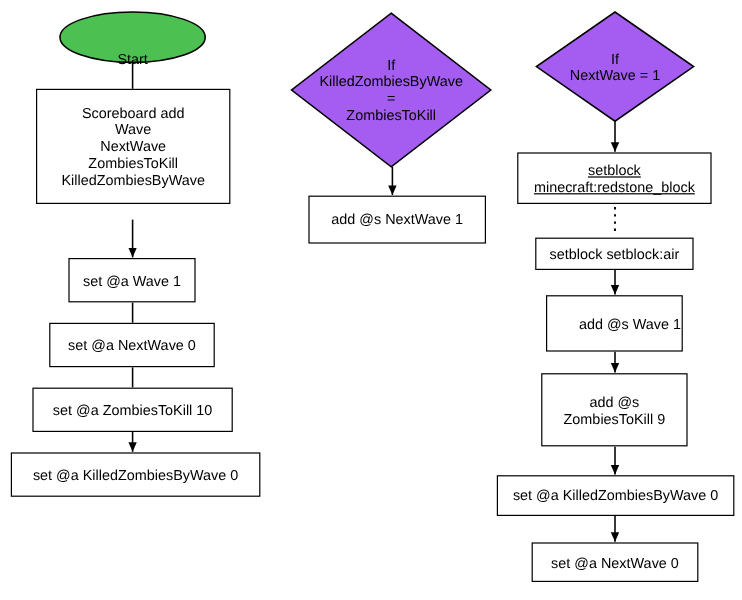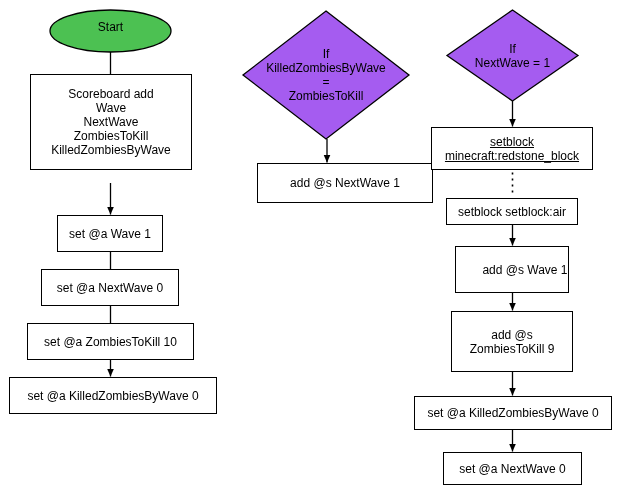--- a/index.html
+++ b/index.html
@@ -56,21 +56,21 @@
     <line x1="327" y1="139" x2="327" y2="162.5" stroke="#000" stroke-width="1.3" marker-end="url(#arrowhead)"></line>
 
     <line x1="512.5" y1="101" x2="512.5" y2="126.5" stroke="#000" stroke-width="1.3" marker-end="url(#arrowhead)"></line>
     <line x1="512.5" y1="172.5" x2="512.5" y2="196" stroke="#000" stroke-width="1.6" stroke-dasharray="2 4"></line>
     <line x1="512.5" y1="225" x2="512.5" y2="245.5" stroke="#000" stroke-width="1.3" marker-end="url(#arrowhead)"></line>
     <line x1="512.5" y1="293" x2="512.5" y2="310.5" stroke="#000" stroke-width="1.3" marker-end="url(#arrowhead)"></line>
     <line x1="512.5" y1="372" x2="512.5" y2="395.5" stroke="#000" stroke-width="1.3" marker-end="url(#arrowhead)"></line>
     <line x1="512.5" y1="430" x2="512.5" y2="451.5" stroke="#000" stroke-width="1.3" marker-end="url(#arrowhead)"></line>
   </svg>
 
-  <div class="shape-label" style="left:50px;top:6px;width:121px;height:42px;">Start</div>
+  <div class="shape-label" style="left:50px;top:28px;width:121px;height:42px;">Start</div>
 
   <div class="shape-label" style="left:243px;top:11px;width:166px;height:128px;">If
 KilledZombiesByWave
 =
 ZombiesToKill</div>
 
   <div class="shape-label" style="left:447px;top:10px;width:131px;height:91px;">If
 NextWave = 1</div>
 
   <div class="node" style="left:30px;top:74px;width:162px;height:96px;">Scoreboard add
@@ -80,21 +80,21 @@
 KilledZombiesByWave</div>
 
   <div class="node" style="left:57px;top:215px;width:106px;height:37px;">set @a Wave 1</div>
 
   <div class="node" style="left:41px;top:269px;width:138px;height:37px;">set @a NextWave 0</div>
 
   <div class="node" style="left:27px;top:323px;width:167px;height:37px;">set @a ZombiesToKill 10</div>
 
   <div class="node" style="left:9px;top:377px;width:208px;height:37px;">set @a KilledZombiesByWave 0</div>
 
-  <div class="node" style="left:257px;top:163px;width:176px;height:40px;text-align:center;">add @s NextWave 1</div>
+  <div class="node" style="left:257px;top:163px;width:148px;height:40px;text-align:center;">add @s NextWave 1</div>
 
   <div class="node" style="left:431px;top:127px;width:162px;height:43px;text-decoration:underline;">setblock
 minecraft:redstone_block</div>
 
   <div class="node" style="left:446px;top:198px;width:132px;height:27px;">setblock setblock:air</div>
 
   <div class="node" style="left:455px;top:246px;width:114px;height:47px;padding-left:26px;">add @s Wave 1</div>
 
   <div class="node" style="left:451px;top:311px;width:122px;height:61px;">add @s
 ZombiesToKill 9</div>

